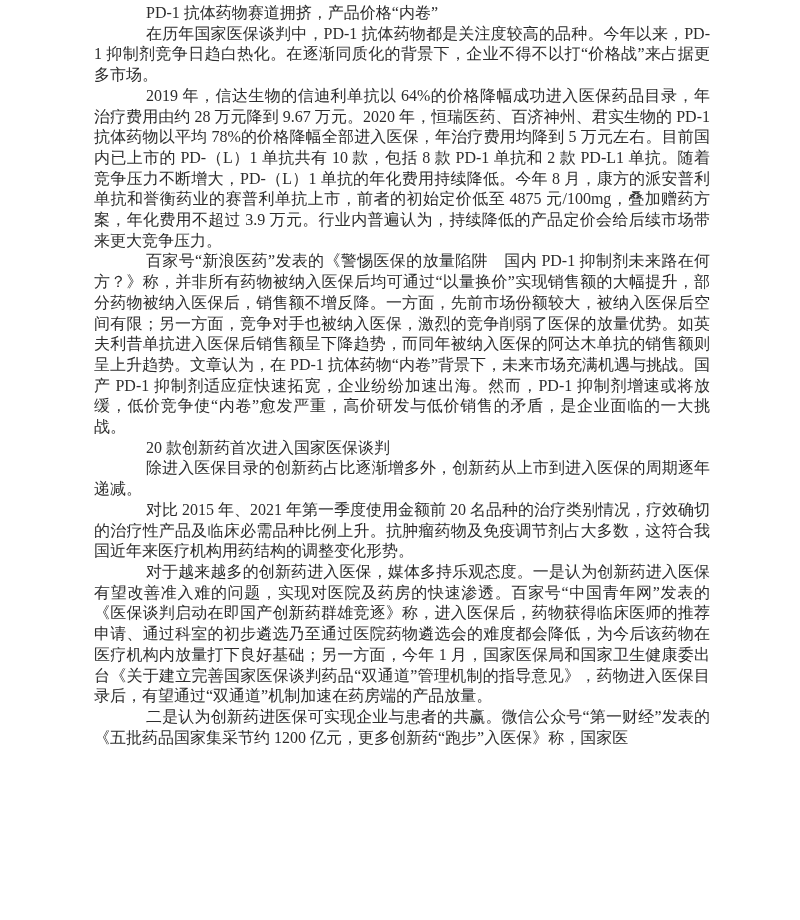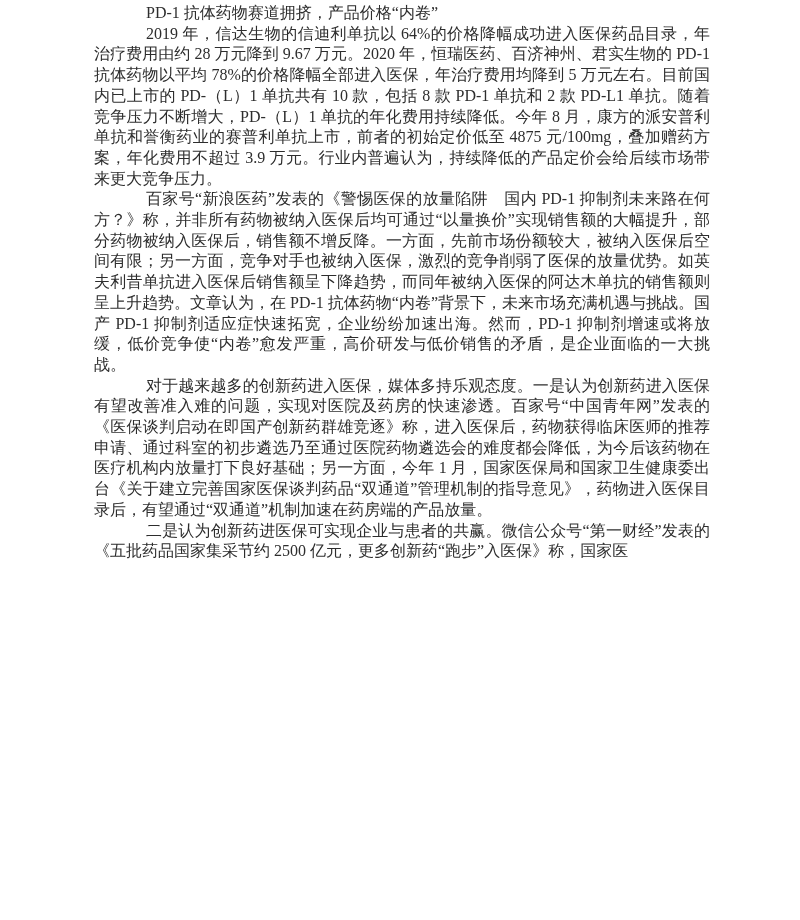--- a/index.html
+++ b/index.html
@@ -31,18 +31,22 @@
     text-indent: 52px;
     word-break: break-all;
   }
 </style>
 </head>
 <body>
 
 <main class="page">
   <article class="doc-content">
     <p>PD-1 抗体药物赛道拥挤，产品价格“内卷”</p>
+    <p>在历年国家医保谈判中，PD-1 抗体药物都是关注度较高的品种。今年以来，PD-1 抑制剂竞争日趋白热化。在逐渐同质化的背景下，企业不得不以打“价格战”来占据更多市场。</p>
     <p>2019 年，信达生物的信迪利单抗以 64%的价格降幅成功进入医保药品目录，年治疗费用由约 28 万元降到 9.67 万元。2020 年，恒瑞医药、百济神州、君实生物的 PD-1 抗体药物以平均 78%的价格降幅全部进入医保，年治疗费用均降到 5 万元左右。目前国内已上市的 PD-（L）1 单抗共有 10 款，包括 8 款 PD-1 单抗和 2 款 PD-L1 单抗。随着竞争压力不断增大，PD-（L）1 单抗的年化费用持续降低。今年 8 月，康方的派安普利单抗和誉衡药业的赛普利单抗上市，前者的初始定价低至 4875 元/100mg，叠加赠药方案，年化费用不超过 3.9 万元。行业内普遍认为，持续降低的产品定价会给后续市场带来更大竞争压力。</p>
     <p>百家号“新浪医药”发表的《警惕医保的放量陷阱　国内 PD-1 抑制剂未来路在何方？》称，并非所有药物被纳入医保后均可通过“以量换价”实现销售额的大幅提升，部分药物被纳入医保后，销售额不增反降。一方面，先前市场份额较大，被纳入医保后空间有限；另一方面，竞争对手也被纳入医保，激烈的竞争削弱了医保的放量优势。如英夫利昔单抗进入医保后销售额呈下降趋势，而同年被纳入医保的阿达木单抗的销售额则呈上升趋势。文章认为，在 PD-1 抗体药物“内卷”背景下，未来市场充满机遇与挑战。国产 PD-1 抑制剂适应症快速拓宽，企业纷纷加速出海。然而，PD-1 抑制剂增速或将放缓，低价竞争使“内卷”愈发严重，高价研发与低价销售的矛盾，是企业面临的一大挑战。</p>
+    <p>20 款创新药首次进入国家医保谈判</p>
+    <p>除进入医保目录的创新药占比逐渐增多外，创新药从上市到进入医保的周期逐年递减。</p>
+    <p>对比 2015 年、2021 年第一季度使用金额前 20 名品种的治疗类别情况，疗效确切的治疗性产品及临床必需品种比例上升。抗肿瘤药物及免疫调节剂占大多数，这符合我国近年来医疗机构用药结构的调整变化形势。</p>
     <p>对于越来越多的创新药进入医保，媒体多持乐观态度。一是认为创新药进入医保有望改善准入难的问题，实现对医院及药房的快速渗透。百家号“中国青年网”发表的《医保谈判启动在即国产创新药群雄竞逐》称，进入医保后，药物获得临床医师的推荐申请、通过科室的初步遴选乃至通过医院药物遴选会的难度都会降低，为今后该药物在医疗机构内放量打下良好基础；另一方面，今年 1 月，国家医保局和国家卫生健康委出台《关于建立完善国家医保谈判药品“双通道”管理机制的指导意见》，药物进入医保目录后，有望通过“双通道”机制加速在药房端的产品放量。</p>
-    <p>二是认为创新药进医保可实现企业与患者的共赢。微信公众号“第一财经”发表的《五批药品国家集采节约 2500 亿元，更多创新药“跑步”入医保》称，国家医</p>
+    <p>二是认为创新药进医保可实现企业与患者的共赢。微信公众号“第一财经”发表的《五批药品国家集采节约 1200 亿元，更多创新药“跑步”入医保》称，国家医</p>
   </article>
 </main>
 
 </body></html>

